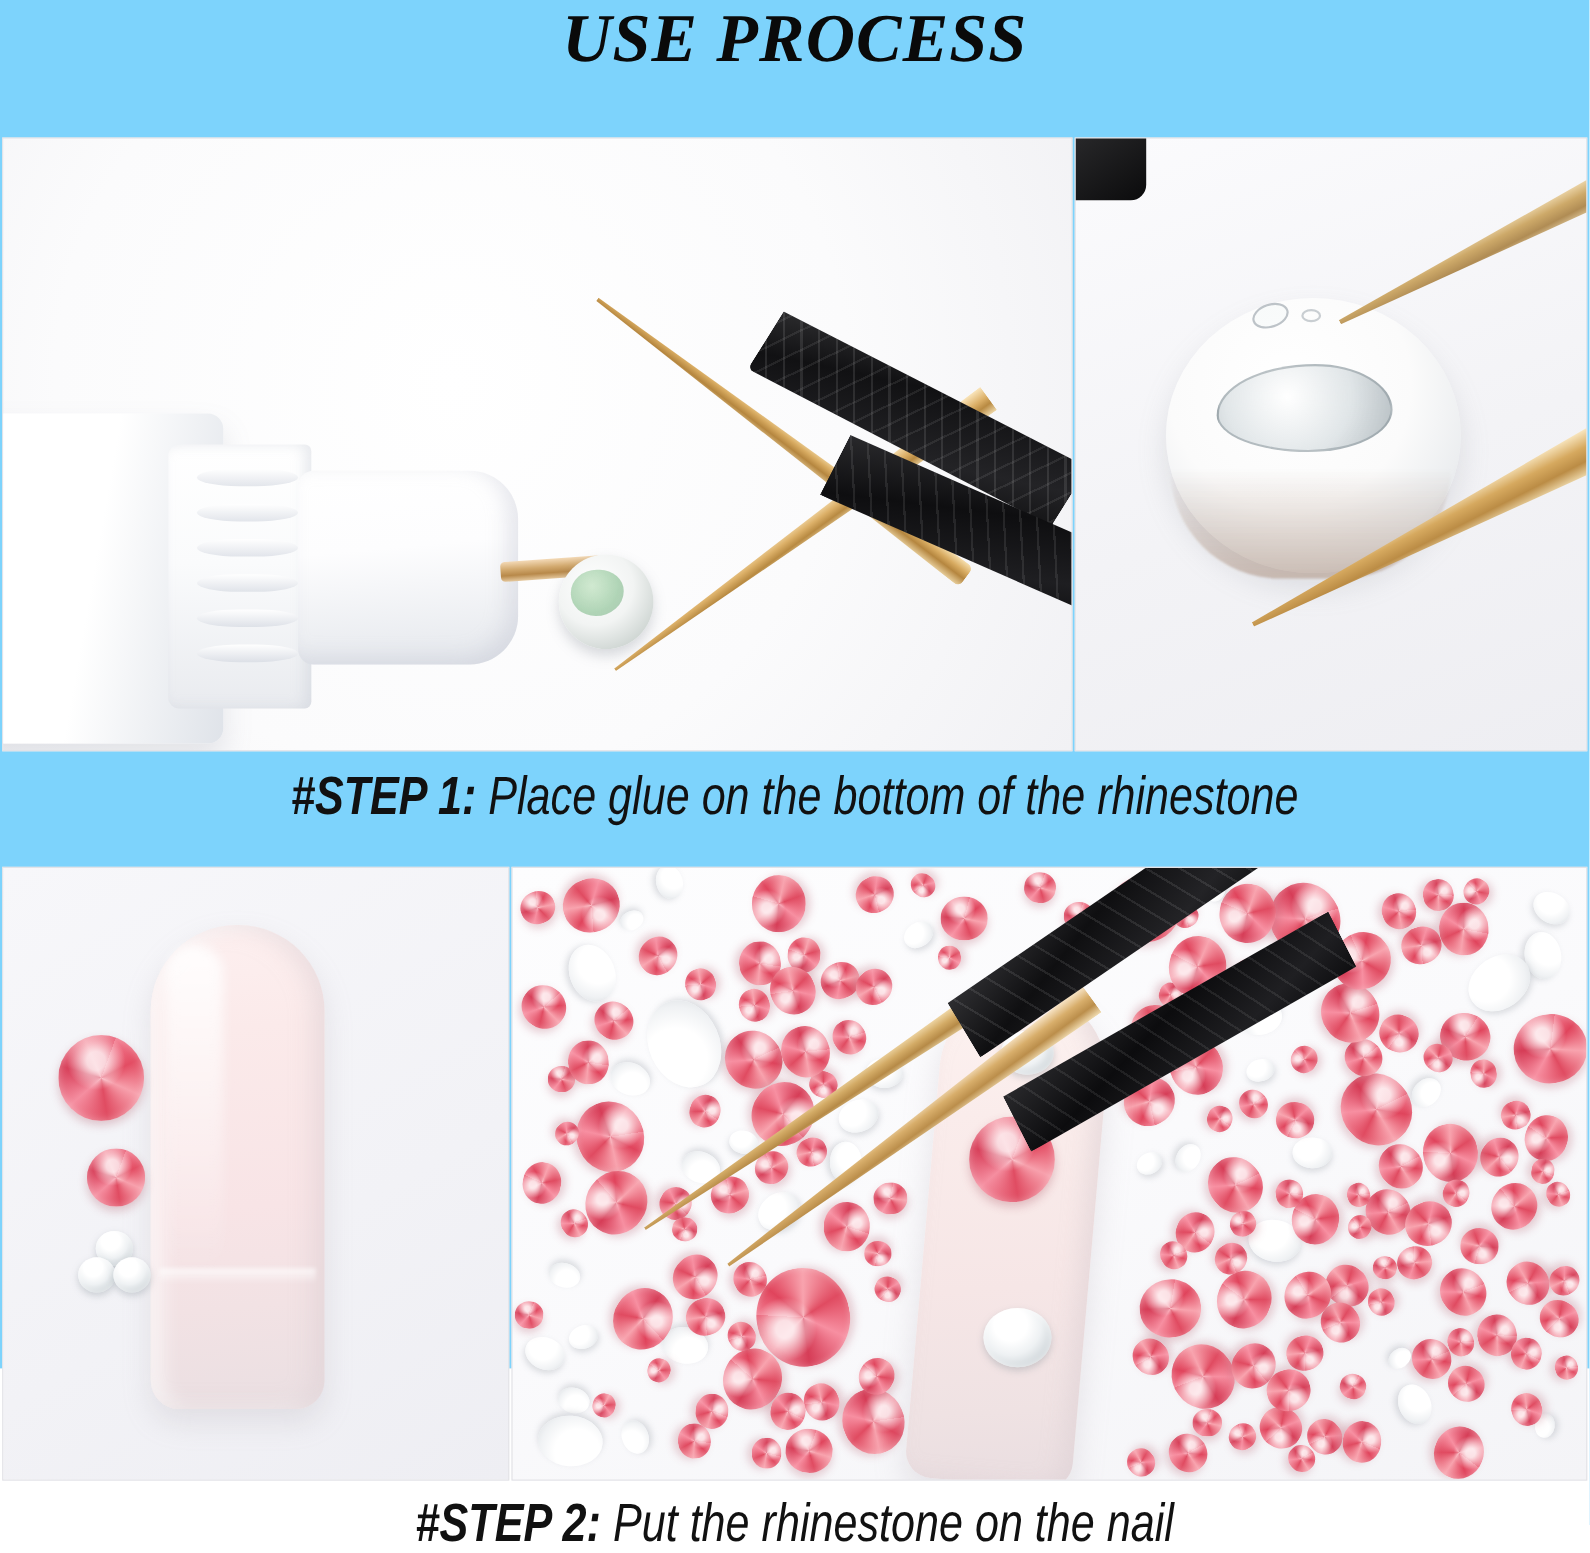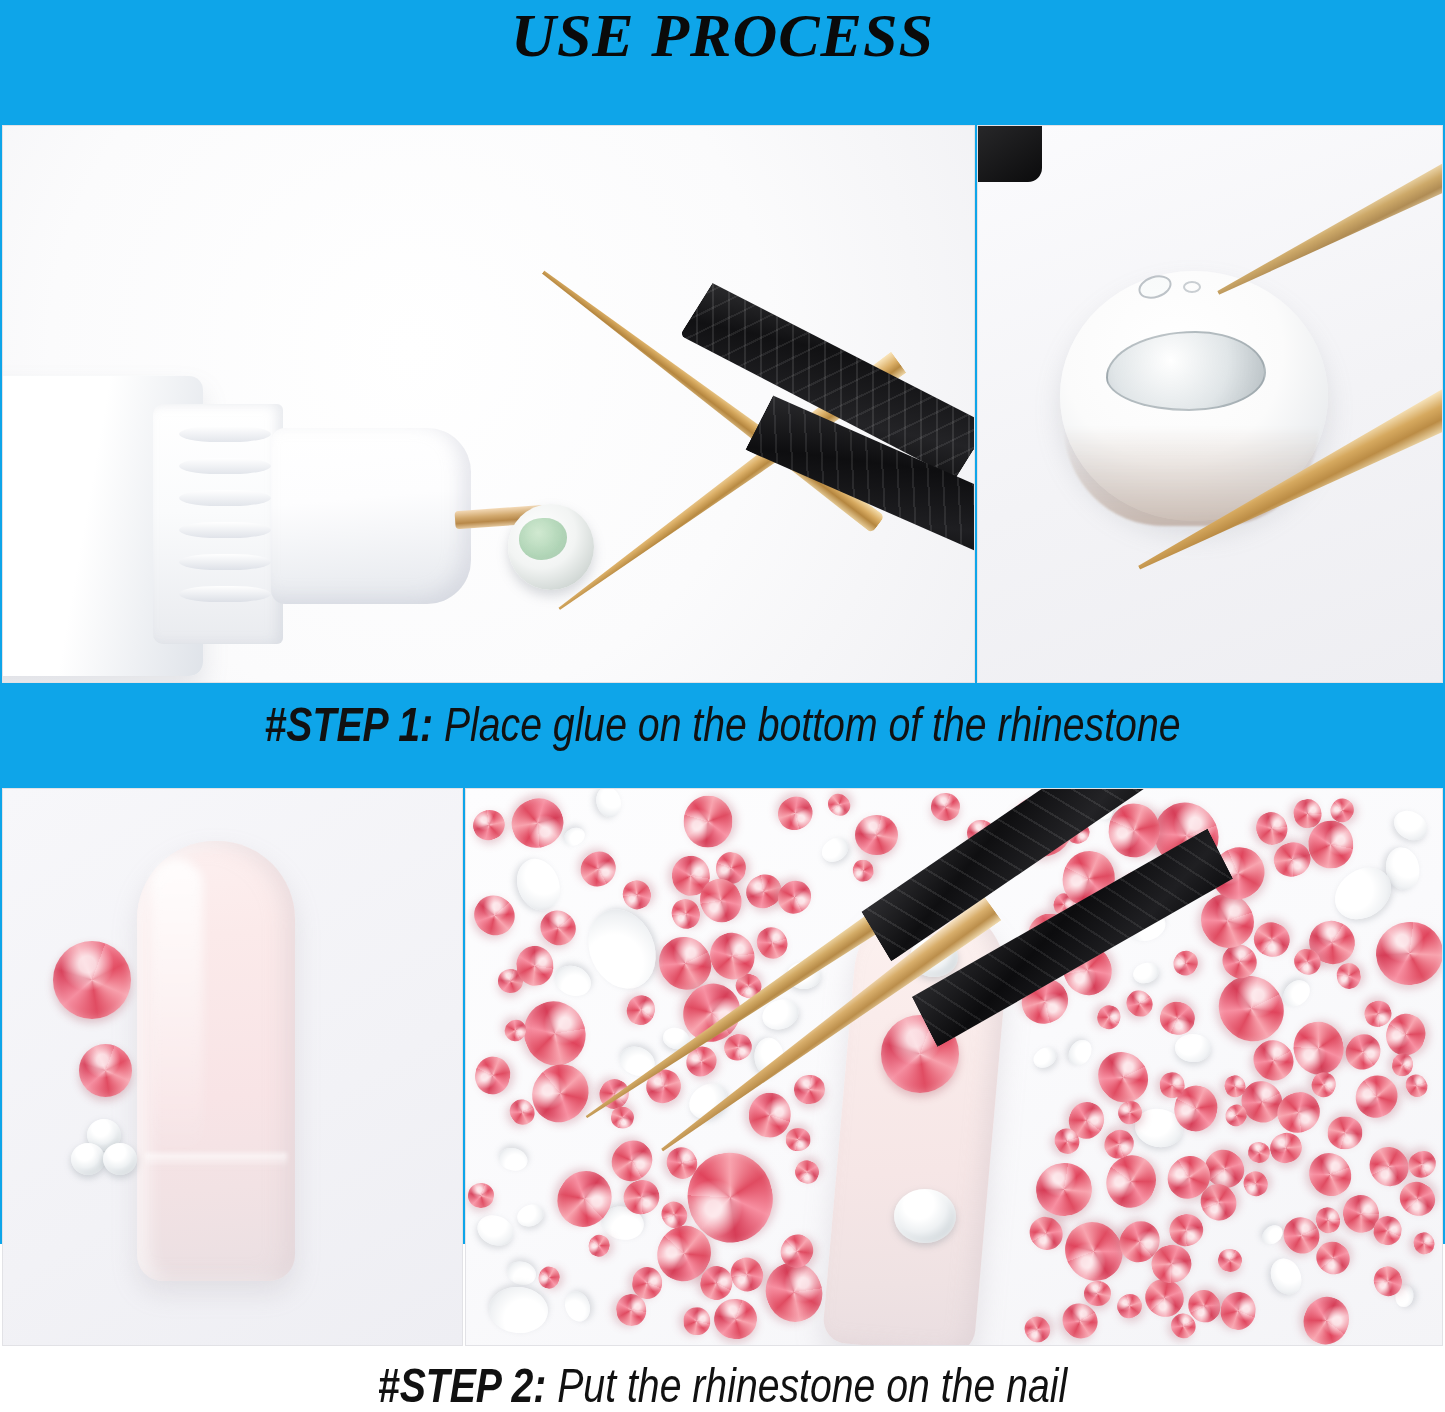--- a/index.html
+++ b/index.html
@@ -2,21 +2,21 @@
 <html><head>
 <meta charset="utf-8">
 <style>
   * { margin:0; padding:0; box-sizing:border-box; }
   html,body{
     width:1445px; height:1412px;
     background:#ffffff;
     font-family:"Liberation Sans", sans-serif;
     overflow:hidden;
   }
-  .page{ position:relative; width:1445px; height:1244px; background:#0ea5e9; }
+  .page{ position:relative; width:1445px; height:1244px; background:#7dd3fc; }
 
   
   .title{
     position:absolute; left:0; top:2px; width:1445px;
     text-align:center;
     font-family:"Liberation Serif","DejaVu Serif",serif;
     font-weight:700; font-style:italic;
     font-size:62px; letter-spacing:1px;
     color:#0a0a0a;
     line-height:66px;

